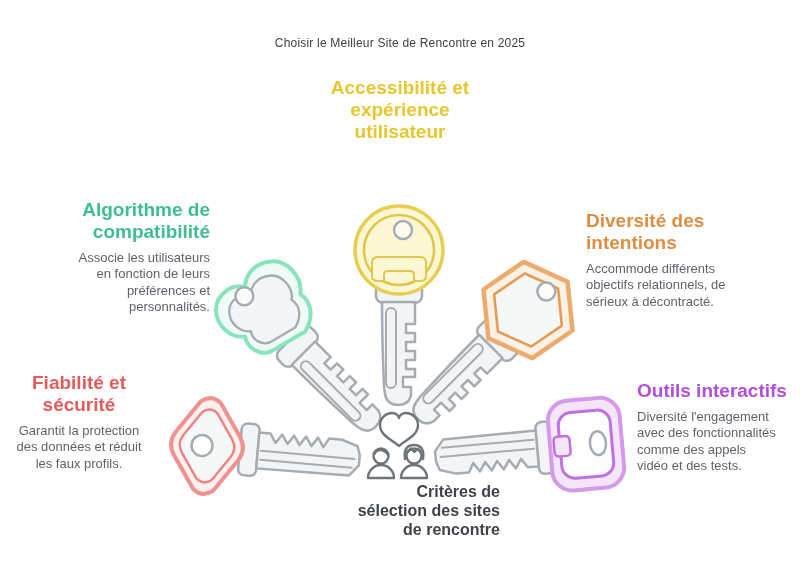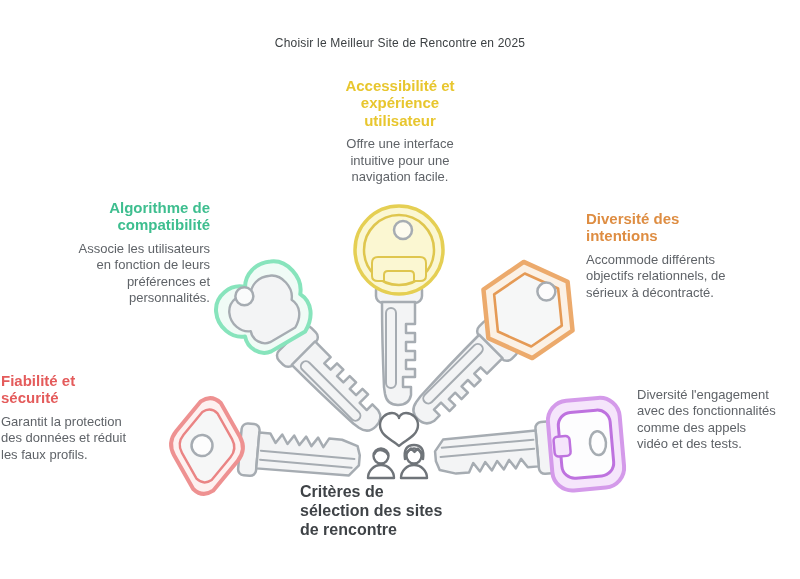--- a/index.html
+++ b/index.html
@@ -1,33 +1,33 @@
 <!DOCTYPE html>
 <html><head>
 <meta charset="utf-8">
 <style>
   html,body{margin:0;padding:0;background:#fff;}
   .canvas{position:relative;width:800px;height:579px;background:#ffffff;overflow:hidden;
           font-family:"Liberation Sans",sans-serif;}
   .title{position:absolute;top:36px;left:0;width:800px;text-align:center;
          font-size:12px;color:#3c4043;letter-spacing:.2px;}
   .block{position:absolute;}
-  .block h2{margin:0;font-size:15px;line-height:1.16;font-weight:bold;white-space:pre;}
+  .block h2{margin:0;font-size:19px;line-height:1.16;font-weight:bold;white-space:pre;}
   .block p{margin:7px 0 0;font-size:13px;line-height:1.26;color:#5f6368;white-space:pre;}
   .b-acc{top:77px;left:310px;width:180px;text-align:center;}
   .b-acc h2{color:#e8c62e;}
   .b-alg{top:199px;right:590px;width:210px;text-align:right;}
   .b-alg h2{color:#3ebe8f;}
   .b-div{top:210px;left:586px;width:210px;text-align:left;}
   .b-div h2{color:#de8d42;}
-  .b-fia{top:372px;right:643px;width:156px;text-align:left;}
+  .b-fia{top:372px;right:643px;width:156px;text-align:center;}
   .b-fia h2{color:#e45b5b;}
   .b-out{top:380px;left:637px;width:162px;text-align:left;}
   .b-out h2{color:#b14eda;}
-  .b-center{position:absolute;top:482px;left:300px;width:200px;text-align:left;
+  .b-center{position:absolute;top:482px;left:300px;width:200px;text-align:right;
             font-size:16px;font-weight:bold;color:#3f4347;line-height:1.2;white-space:pre;}
   svg.keys{position:absolute;top:0;left:0;}
   .kf{fill:#f3f4f5;stroke:#a6acb2;stroke-width:2.5;stroke-linejoin:round;}
   .ks{fill:none;stroke:#a6acb2;stroke-width:2;stroke-linecap:round;}
   .ppl{fill:none;stroke:#6f7479;stroke-width:2.4;stroke-linecap:round;stroke-linejoin:round;}
 </style>
 </head>
 <body>
 
 <div class="canvas">
@@ -106,23 +106,20 @@
       <path class="ppl" d="M405,459 Q403,445 414,445 Q425,445 423,459"></path>
       <path class="ppl" d="M407,452 L411,448.5 L414.5,452 L418,448.5 L421,452"></path>
       <path class="ppl" d="M401,478 A13,13 0 0 1 427,478 Z"></path>
     </g>
   </svg>
 
   <div class="block b-acc">
     <h2>Accessibilité et
 expérience
 utilisateur</h2>
-    <p>Offre une interface
-intuitive pour une
-navigation facile.</p>
   </div>
 
   <div class="block b-div">
     <h2>Diversité des
 intentions</h2>
     <p>Accommode différents
 objectifs relationnels, de
 sérieux à décontracté.</p>
   </div>
 
@@ -137,20 +134,21 @@
 
   <div class="block b-fia">
     <h2>Fiabilité et
 sécurité</h2>
     <p>Garantit la protection
 des données et réduit
 les faux profils.</p>
   </div>
 
   <div class="block b-out">
+    <h2>Outils interactifs</h2>
     <p>Diversité l'engagement
 avec des fonctionnalités
 comme des appels
 vidéo et des tests.</p>
   </div>
 
   <div class="b-center">Critères de
 sélection des sites
 de rencontre</div>
 

